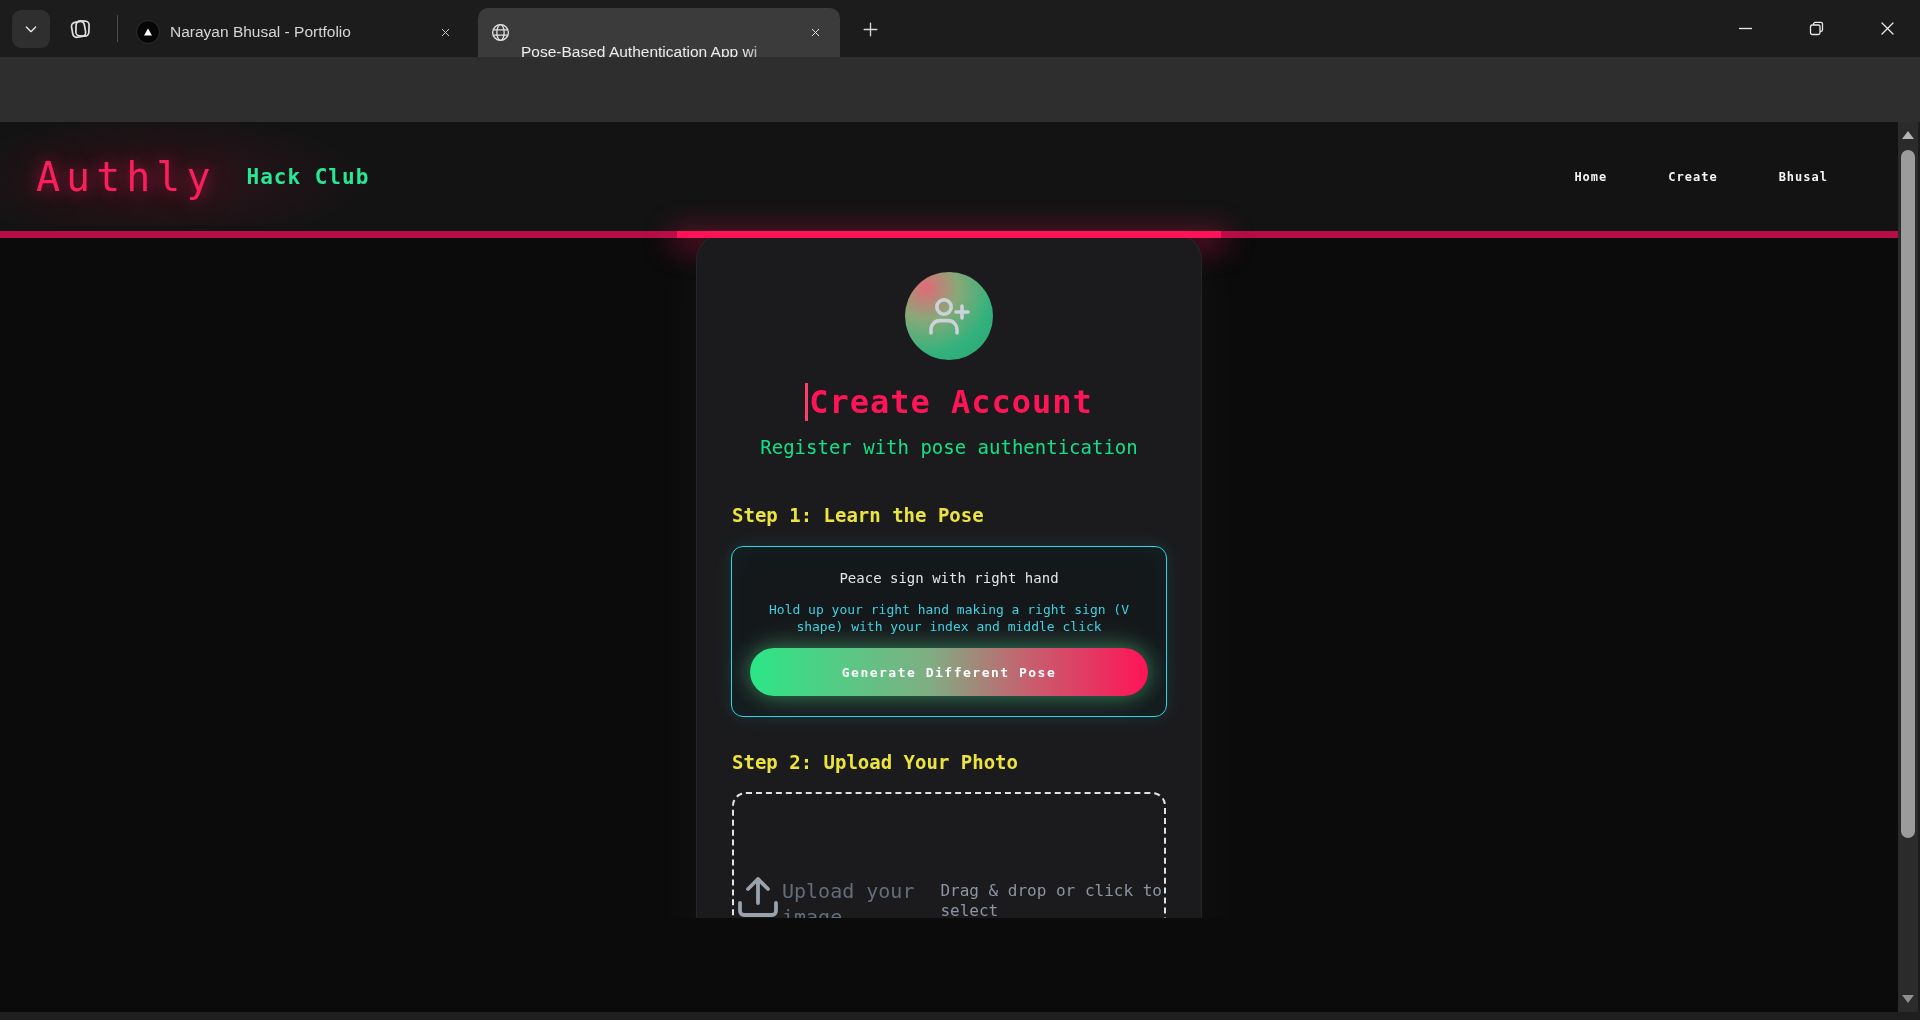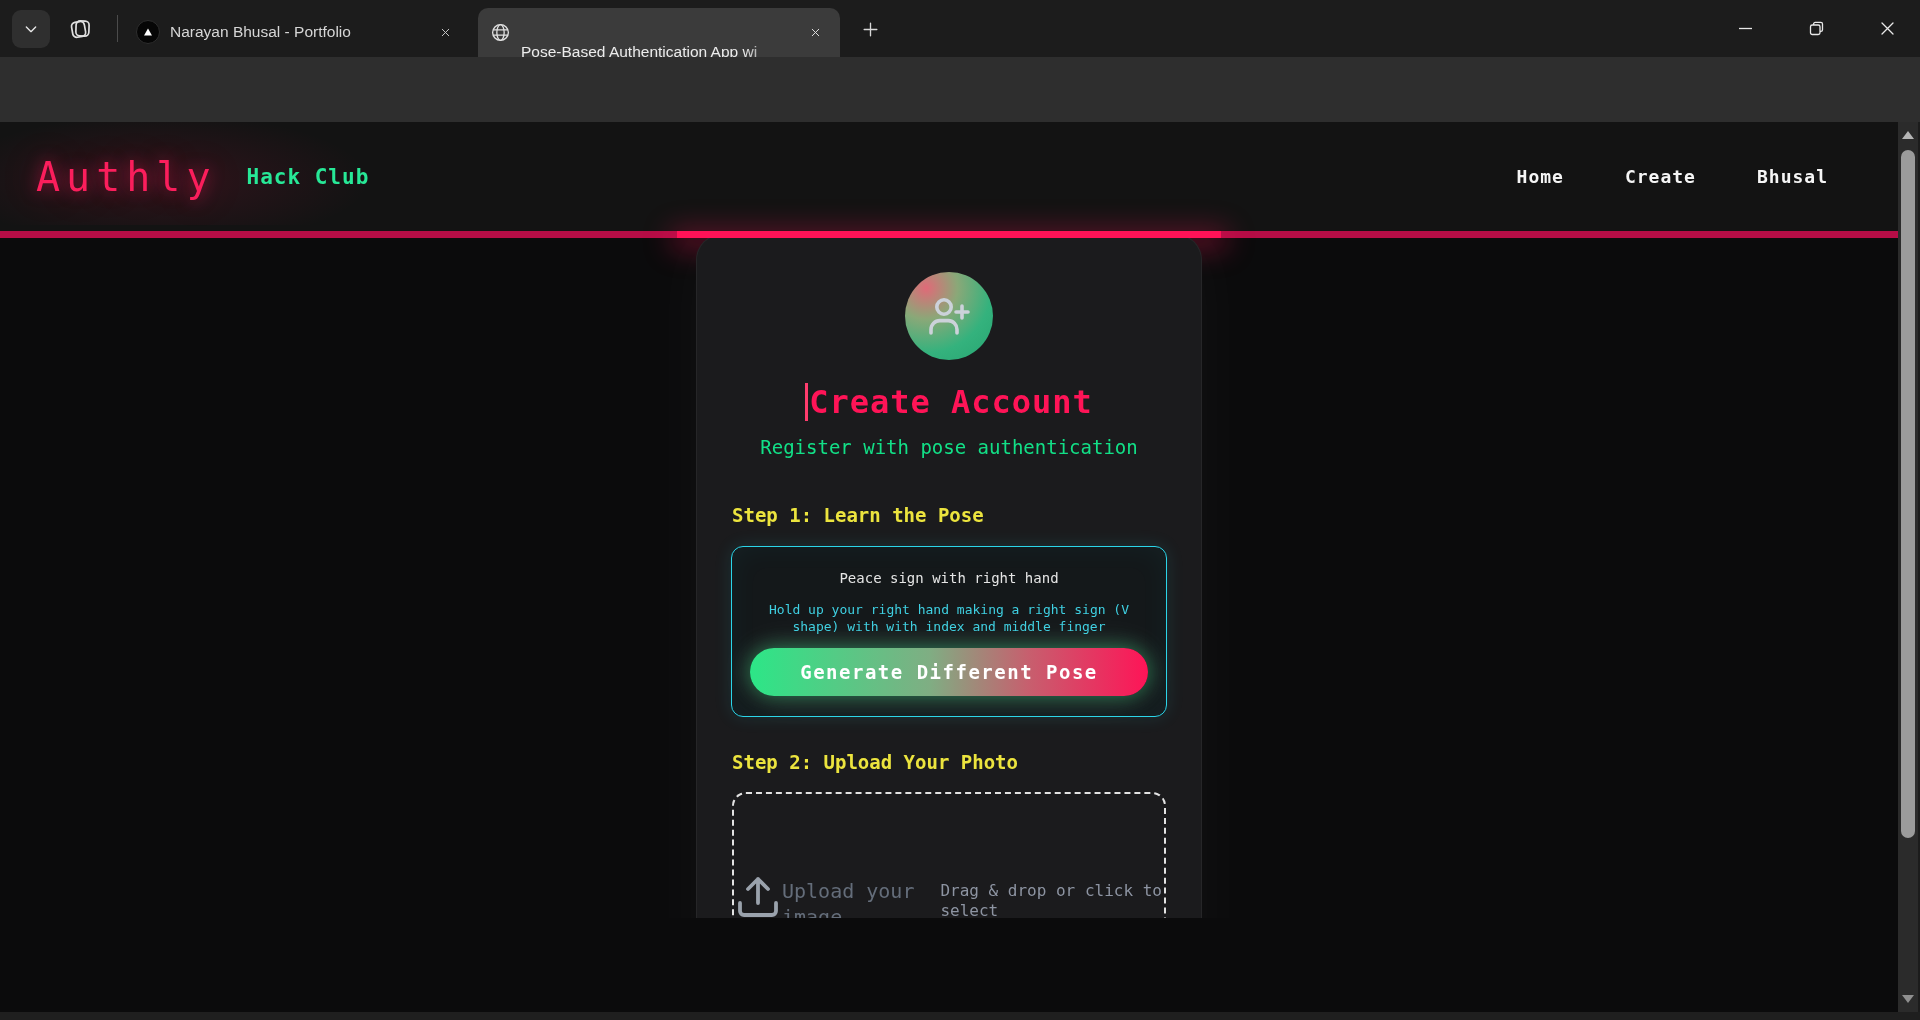--- a/index.html
+++ b/index.html
@@ -56,21 +56,21 @@
   
   .page { position:absolute; top:122px; left:0; width:1898px; height:890px; background:#0b0b0c;
           overflow:hidden; font-family:"DejaVu Sans Mono", monospace; }
   .siteheader { position:relative; height:109px; background:#131313; display:flex; align-items:center; }
   .siteheader::before { content:""; position:absolute; left:0; top:0; width:560px; height:103px;
           background:radial-gradient(ellipse 300px 95px at 160px 58px, rgba(255,25,90,0.12), transparent 70%); }
   .site-logo { margin-left:36px; font-size:40px; color:#fb1e5c; letter-spacing:6px; position:relative;
                text-shadow:0 0 16px rgba(251,30,92,.55), 0 0 42px rgba(251,30,92,.30); }
   .site-badge { margin-left:30px; font-size:21px; font-weight:bold; color:#27e897; letter-spacing:1px; position:relative; }
   .site-nav { margin-left:auto; margin-right:70px; display:flex; gap:61px; }
-  .site-nav a { color:#f5f5f5; font-size:18px; font-weight:bold; text-decoration:none; letter-spacing:1px; }
+  .site-nav a { color:#f5f5f5; font-size:12px; font-weight:bold; text-decoration:none; letter-spacing:1px; }
 
   .accent-line { position:relative; height:7px; background:#b50d46; }
   .accent-bright { position:absolute; left:677px; top:0; width:544px; height:7px; background:#ff1257;
                    box-shadow:0 5px 28px 6px rgba(255,18,87,.38); }
 
   .main { position:relative; height:680px; overflow:hidden; }
   .card { position:absolute; left:696px; top:-4px; width:506px; height:920px; background:#1b1b1d;
           border:1px solid rgba(255,255,255,.05); border-radius:26px;
           box-shadow:0 0 70px rgba(255,255,255,.035);
           display:flex; flex-direction:column; align-items:center; padding:37px 35px 0; }
@@ -84,21 +84,21 @@
   .step-label { align-self:flex-start; height:24px; font-size:19px; font-weight:bold; color:#ece43e; }
   .step1-label { margin-top:44px; } .step2-label { margin-top:34px; }
 
   .pose-box { margin-top:18px; width:436px; height:171px; border:1.5px solid #2bd5e9; border-radius:12px;
               background:#14181a; box-shadow:0 0 18px rgba(43,213,232,.12), inset 0 0 30px rgba(43,213,232,.05);
               display:flex; flex-direction:column; align-items:center; padding:19px 18px 0; }
   .pose-name { font-size:14px; font-weight:normal; color:#e5e5e5; line-height:24px; }
   .pose-desc { margin-top:11px; font-size:13px; line-height:17px; color:#3fd0e2; text-align:center; }
   .gradient-btn { margin-top:13px; width:398px; height:48px; border:none; border-radius:999px;
       background:linear-gradient(90deg,#2ce687 0%, #7fae83 45%, #c75f6e 70%, #fe1457 100%);
-      color:#ffffff; font-family:"DejaVu Sans Mono", monospace; font-size:19px; font-weight:bold;
+      color:#ffffff; font-family:"DejaVu Sans Mono", monospace; font-size:13px; font-weight:bold;
       letter-spacing:1.5px; box-shadow:0 0 20px rgba(46,230,133,.45), 0 0 36px rgba(255,255,255,.14); }
 
   .upload-box { margin-top:17px; width:434px; height:184px; border:2px dashed #e3e3e3; border-radius:14px;
                 display:flex; align-items:center; padding-top:26px; }
   .upload-title { margin-top:14px; font-size:20px; color:#646d7a; line-height:26px; }
   .upload-hint { margin-top:8px; font-size:16px; color:#8d94a2; line-height:20px; }
   .bottom-btn { margin-top:36px; }
 
   
   .scrollbar { position:absolute; left:1898px; top:122px; width:20px; height:890px; background:#2b2b2b; }
@@ -296,21 +296,21 @@
           <span class="card-title">Create Account</span>
         </div>
         <div class="card-subtitle">Register with pose authentication</div>
 
         <div class="step-label step1-label">Step 1: Learn the Pose</div>
 
         <div class="pose-box">
           <div class="pose-name">Peace sign with right hand</div>
           <div class="pose-desc">
             <div>Hold up your right hand making a right sign (V</div>
-            <div>shape) with with index and middle finger</div>
+            <div>shape) with your index and middle click</div>
           </div>
           <button class="gradient-btn">Generate Different Pose</button>
         </div>
 
         <div class="step-label step2-label">Step 2: Upload Your Photo</div>
 
         <div class="upload-box">
           <span>
             <svg width="48" height="48" viewBox="0 0 24 24" fill="none" stroke="#9aa2ac" stroke-width="1.9" stroke-linecap="round" stroke-linejoin="round">
               <path d="M21 15v4a2 2 0 0 1-2 2H5a2 2 0 0 1-2-2v-4"></path>

